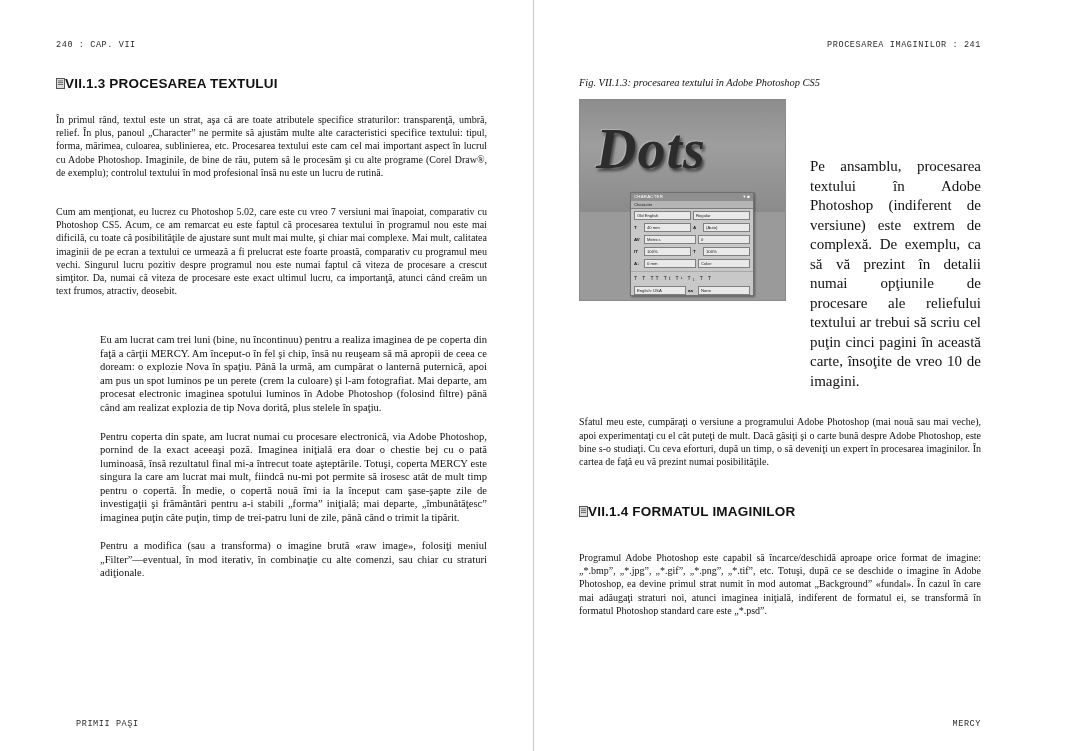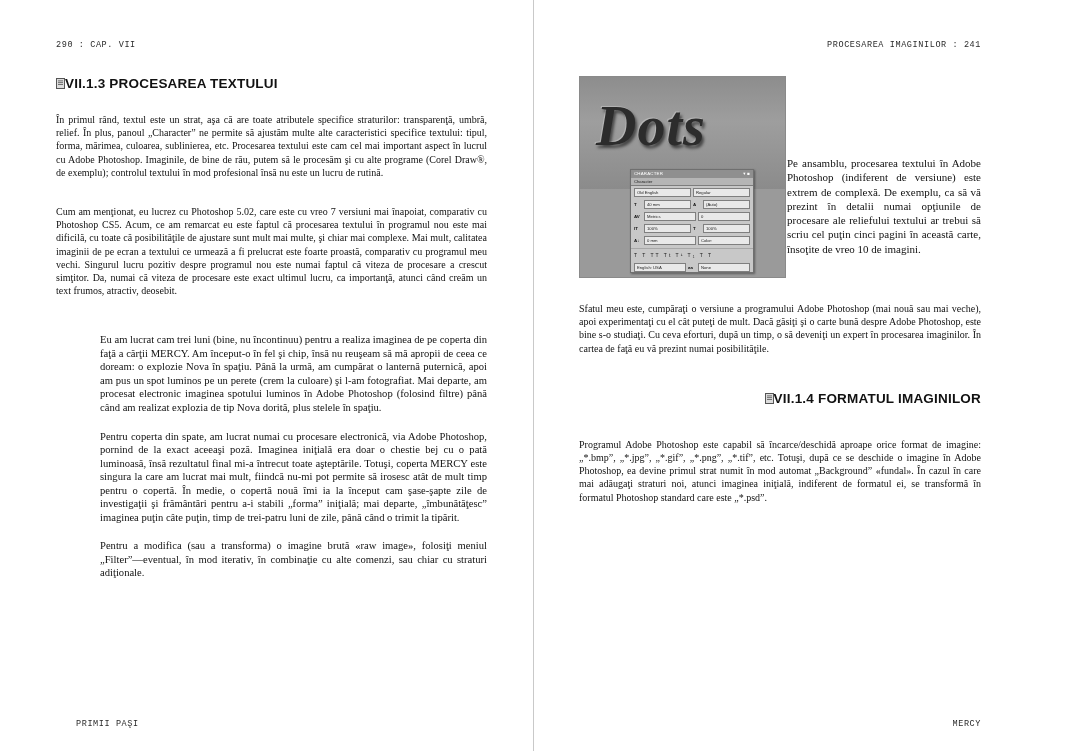--- a/index.html
+++ b/index.html
@@ -68,21 +68,21 @@
     font-family: "Liberation Sans", sans-serif;
     font-size: 13.5px;
     font-weight: bold;
     letter-spacing: 0.2px;
     margin: 0 0 22px 0;
     display: flex;
     align-items: center;
     gap: 0;
     color: #111;
   }
-  h2.section-head.second { margin-top: 0; justify-content: flex-end; }
+  h2.section-head.second { margin-top: 0; }
   .head-icon {
     display: inline-block;
     width: 9px;
     height: 11px;
     position: relative;
     flex: none;
   }
   .head-icon svg { display: block; }
 
   p.body {
@@ -110,22 +110,22 @@
   }
   .fig-caption {
     font-style: italic;
     font-size: 10.4px;
     line-height: 1.28;
     margin: 0 0 10px 0;
     color: #111;
   }
   .figure-row {
     display: flex;
-    align-items: center;
-    gap: 1px;
+    align-items: flex-start;
+    gap: 24px;
   }
   .screenshot {
     width: 205px;
     height: 200px;
     background: #9a9a9a;
     position: relative;
     flex: none;
     overflow: hidden;
     border: 1px solid #8a8a8a;
   }
@@ -218,36 +218,36 @@
     border-top: 1px solid #a8a8a8;
     margin-top: 2px;
   }
   .cp-bottom {
     display: flex;
     gap: 2px;
     padding: 2px 3px;
     align-items: center;
   }
   .fig-side-text {
-    font-size: 11px;
+    font-size: 15px;
     line-height: 1.3;
     text-align: justify;
     margin: 58px 0 0 0;
     flex: 1;
   }
 
   .rule-space { height: 24px; }
 </style>
 </head>
 <body>
 
 <div class="spread">
 
   <div class="page page-left">
-    <div class="running-head rh-left">290 : CAP. VII</div>
+    <div class="running-head rh-left">240 : CAP. VII</div>
 
     <h2 class="section-head">
       <span class="head-icon">
         <svg width="9" height="11" viewBox="0 0 9 11">
             <rect x="0" y="0" width="9" height="11" fill="#555"></rect>
             <rect x="1" y="1" width="7" height="9" fill="#ddd"></rect>
             <rect x="2" y="2.5" width="5" height="0.8" fill="#555"></rect>
             <rect x="2" y="4.3" width="5" height="0.8" fill="#555"></rect>
             <rect x="2" y="6.1" width="5" height="0.8" fill="#555"></rect>
           </svg>
@@ -271,20 +271,21 @@
 
     <div class="footer footer-left">PRIMII PAŞI</div>
   </div>
 
   <div class="gutter"></div>
 
   <div class="page page-right">
     <div class="running-head rh-right">PROCESAREA IMAGINILOR : 241</div>
 
     <div class="figure-wrap">
+      <p class="fig-caption">Fig. VII.1.3: procesarea textului în Adobe Photoshop CS5</p>
 
       <div class="figure-row">
         <div class="screenshot">
           <div class="ps-art">
             <div class="word">Dots</div>
           </div>
 
           <div class="char-panel">
             <div class="cp-title">
               <span>CHARACTER</span>

